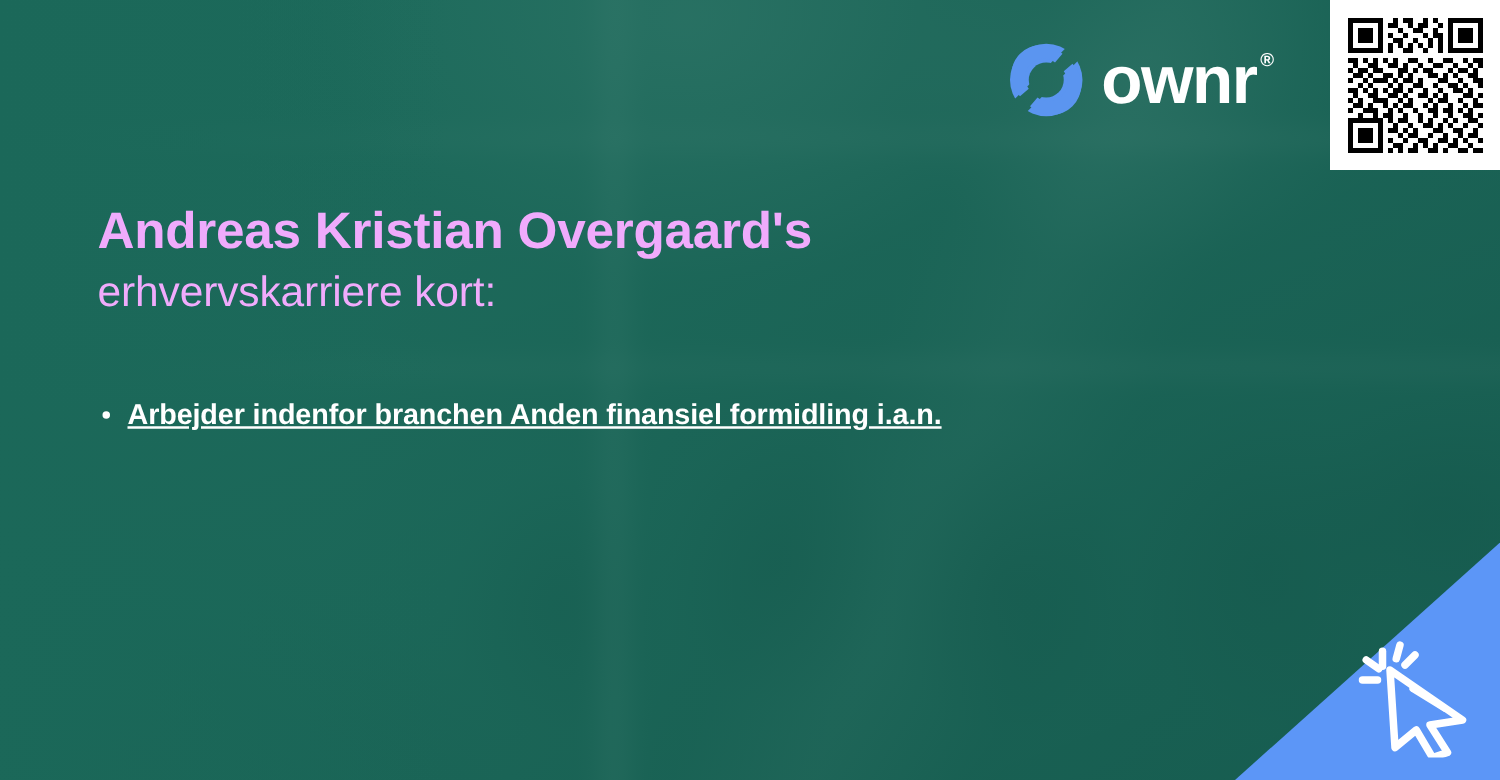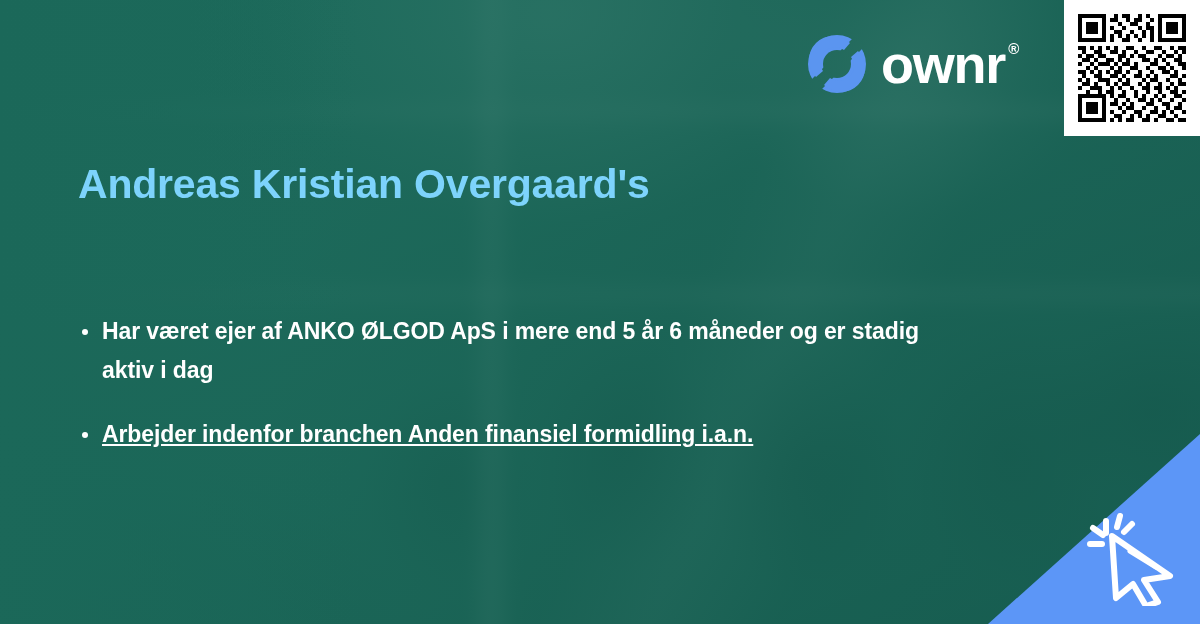--- a/index.html
+++ b/index.html
@@ -129,21 +129,21 @@
     justify-content: center;
   }
   .qr-wrap svg { display: block; }
 
   
   .headline {
     position: absolute;
     left: 78px;
     top: 158px;
     width: 760px;
-    color: #7dd3fc;
+    color: #f0abfc;
   }
   .headline .line1 {
     font-size: 41px;
     line-height: 52px;
     font-weight: 700;
     letter-spacing: -0.2px;
     white-space: nowrap;
   }
   .headline .line2 {
     font-size: 34px;
@@ -441,26 +441,23 @@
           <rect x="17" y="27" width="2" height="1"></rect>
         <rect x="20" y="27" width="1" height="1"></rect>
           <rect x="23" y="27" width="2" height="1"></rect>
         <rect x="26" y="27" width="2" height="1"></rect>
       </g>
     </svg>
   </div>
 
   <div class="headline">
     <div class="line1">Andreas Kristian Overgaard's</div>
+    <div class="line2">erhvervskarriere kort:</div>
   </div>
 
   <ul class="bullets">
-    <li class="bullet-item">
-      <span class="bullet-dot"></span>
-      <span>Har været ejer af ANKO ØLGOD ApS i mere end 5 år 6 måneder og er stadig aktiv i dag</span>
-    </li>
     <li class="bullet-item">
       <span class="bullet-dot"></span>
       <span>Arbejder indenfor branchen Anden finansiel formidling i.a.n.</span>
     </li>
   </ul>
 
 </div>
 
 </body></html>

